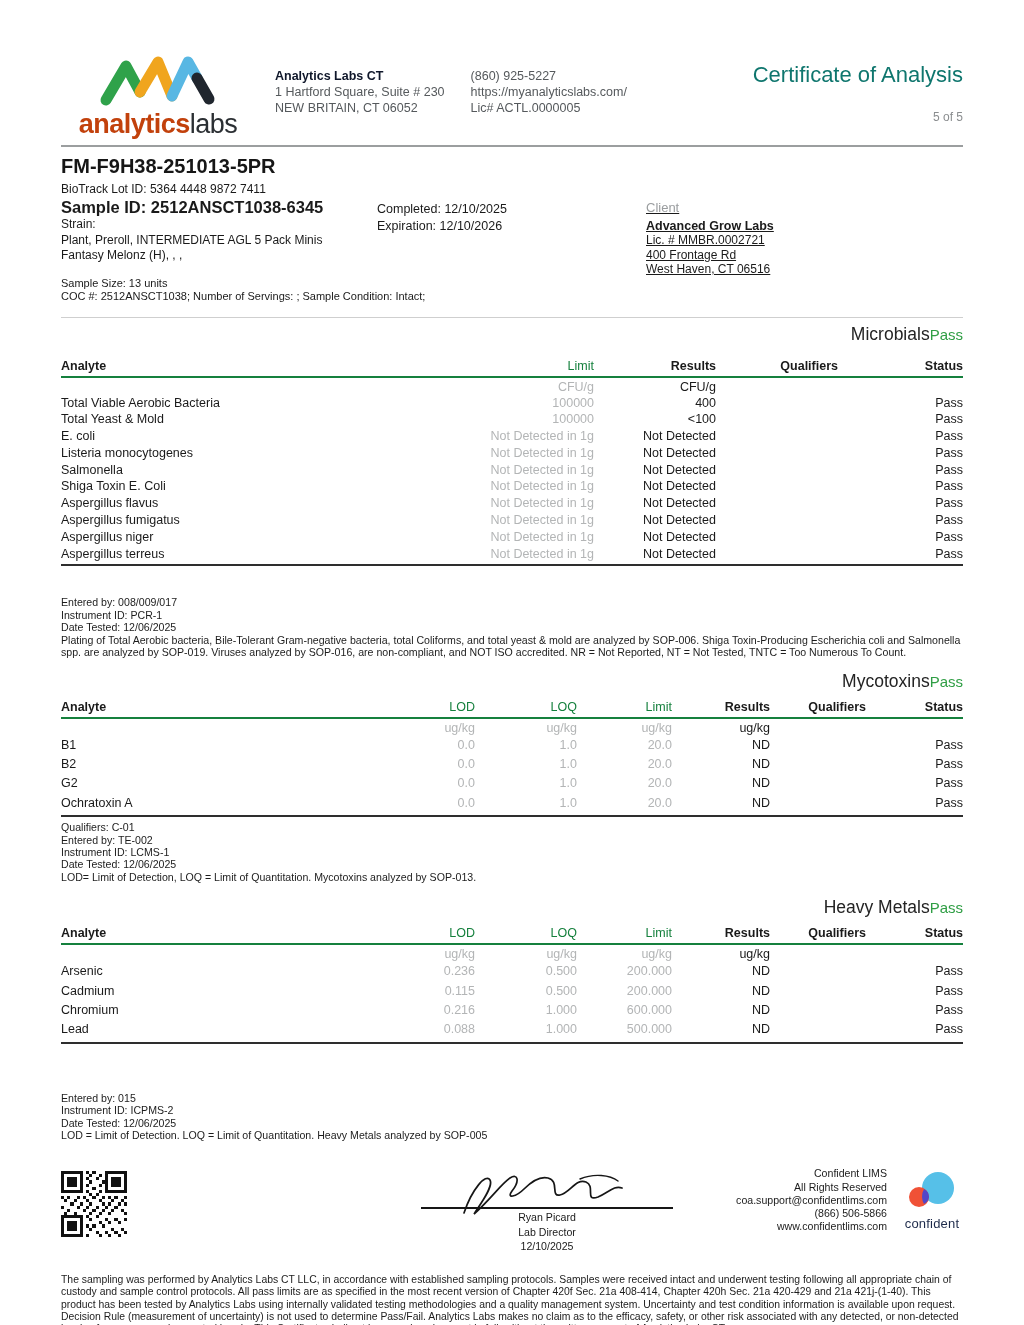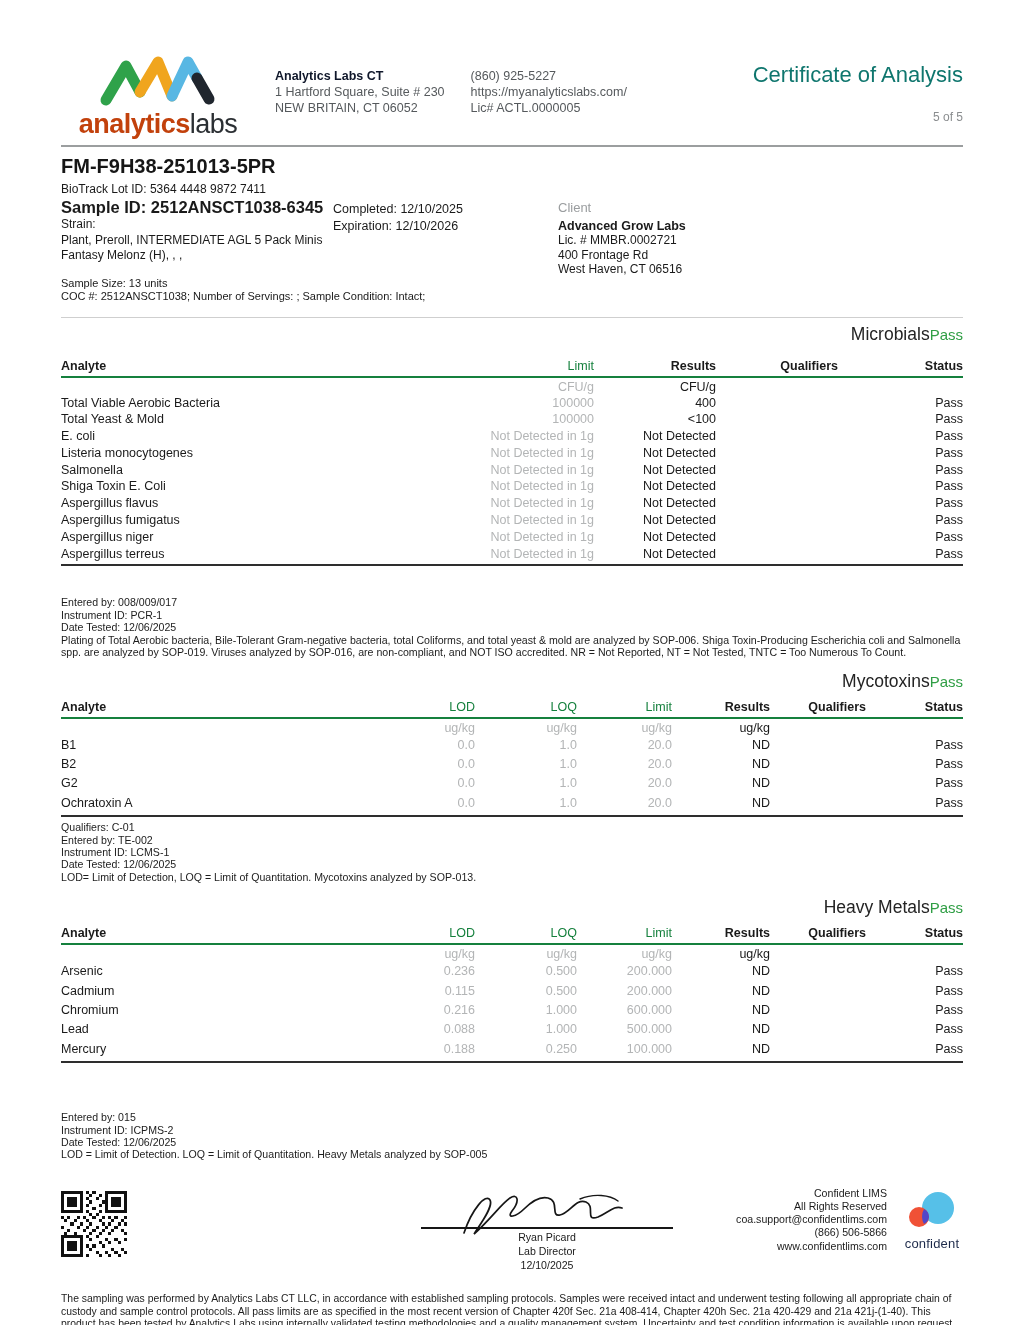--- a/index.html
+++ b/index.html
@@ -19,27 +19,27 @@
   .contact-col { margin-left:26px; margin-top:18px; font-size:12.5px; line-height:16px; color:#55595c; }
   .title-col { margin-left:auto; text-align:right; margin-top:12px; }
   .doc-title { font-size:22px; color:#0f766e; font-weight:400; }
   .page-num { font-size:12px; color:#8a8d8f; margin-top:22px; }
   .hdr-rule { border-top:2px solid #9b9e9f; margin-top:7px; }
 
   
   .sample { margin-top:8px; }
   .sample-name { font-size:20px; font-weight:700; color:#161616; }
   .biotrack { font-size:12px; margin-top:4px; }
-  .sample-cols { display:flex; margin-top:2px; }
+  .sample-cols { display:flex; margin-top:2px;gap:44px; }
   .s-col1 { width:272px; }
   .sample-id { font-size:16.5px; font-weight:700; white-space:nowrap; }
   .s-small { font-size:12px; line-height:15.5px; }
   .s-meta { margin-top:13px; font-size:11px; line-height:13px; white-space:nowrap; }
   .s-col2 { width:225px; font-size:12.5px; line-height:17px; padding-top:3px; }
-  .s-col3 { margin-left:0; padding-top:3px; font-size:12px; line-height:14.5px; }
+  .s-col3 { margin-left:0; padding-top:3px; font-size:12px; line-height:14.5px;text-decoration:underline; }
   .client-label { color:#9a9d9f; font-size:13px; margin-bottom:3px; }
   .client-name { font-weight:700; font-size:12.5px; }
 
   
   .thin-rule { border-top:1px solid #cfcfcf; }
   .sec-head { display:flex; align-items:baseline; justify-content:flex-end; }
   .sec-title { font-size:17.5px; font-weight:500; color:#242424; }
   .sec-pass { font-size:15px; color:#2f9e44; }
 
   table { width:100%; border-collapse:collapse; table-layout:fixed; }
@@ -421,29 +421,20 @@
           <tr>
             <td class="left">Lead</td>
             <td class="graytxt">0.088</td>
             <td class="graytxt">1.000</td>
             <td class="graytxt">500.000</td>
             <td>ND</td>
             <td></td>
             <td>Pass</td>
           </tr>
 
-          <tr>
-            <td class="left">Mercury</td>
-            <td class="graytxt">0.188</td>
-            <td class="graytxt">0.250</td>
-            <td class="graytxt">100.000</td>
-            <td>ND</td>
-            <td></td>
-            <td>Pass</td>
-          </tr>
         </tbody>
     </table>
     <div class="footnote hm-foot">
 
     <div>Entered by: 015</div>
         <div>Instrument ID: ICPMS-2</div>
         <div>Date Tested: 12/06/2025</div>
         <div>LOD = Limit of Detection. LOQ = Limit of Quantitation. Heavy Metals analyzed by SOP-005</div>
       </div>
   </section>

